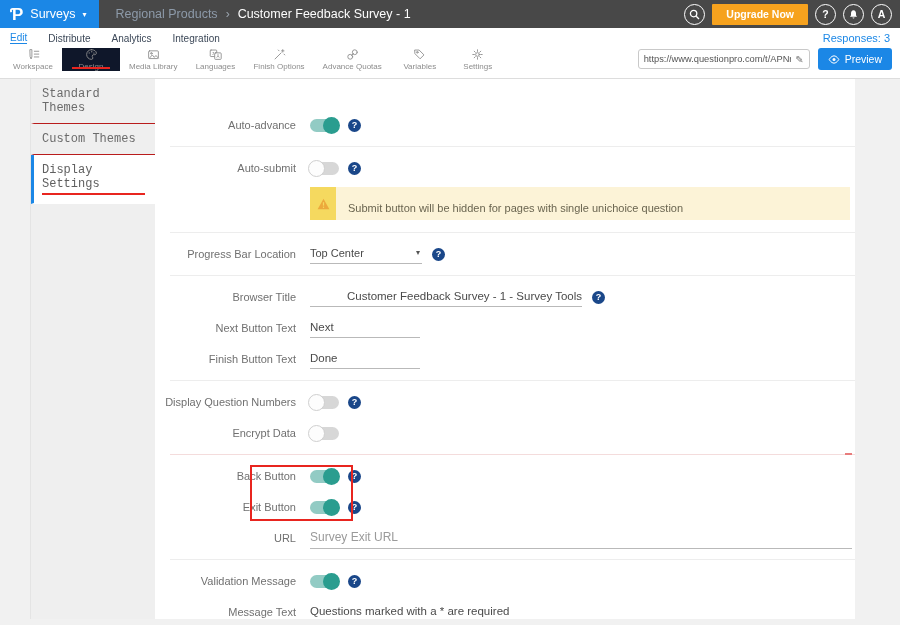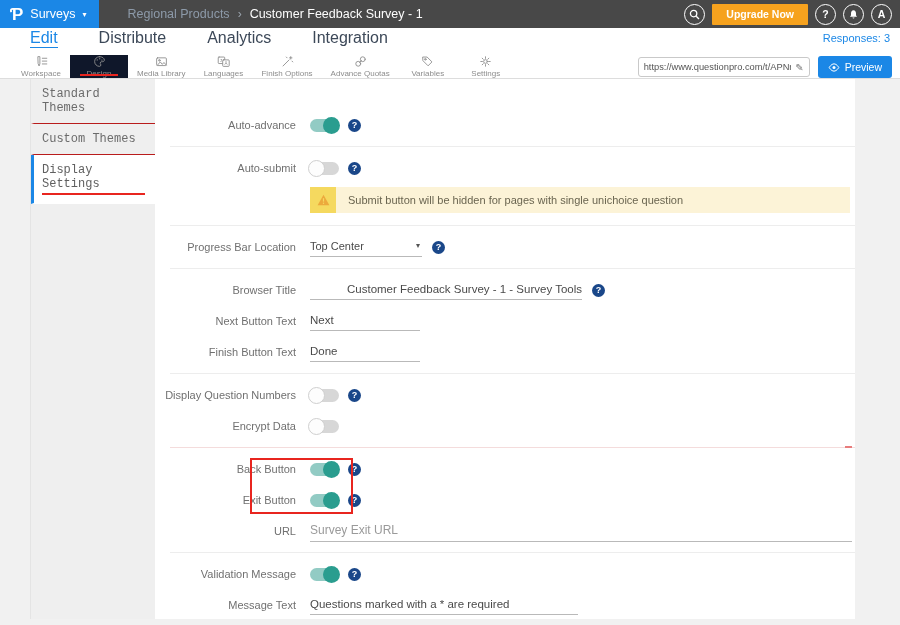--- a/index.html
+++ b/index.html
@@ -5,36 +5,36 @@
   * { margin:0; padding:0; box-sizing:border-box; }
   html,body { width:900px; height:625px; }
   body { font-family:"Liberation Sans", sans-serif; background:#f1f1f1; overflow:hidden; }
 
   
   .topbar { height:28px; background:#484848; display:flex; align-items:center; color:#fff; }
   .brand { height:100%; background:#1b87e6; display:flex; align-items:center; gap:7px; padding:0 13px 0 10px; cursor:pointer; }
   .logo { font-size:17px; font-weight:bold; line-height:1; }
   .brand-label { font-size:12.5px; }
   .brand-caret { font-size:8px; padding-top:1px; }
-  .crumbs { display:flex; align-items:center; gap:8px; margin-left:28px; font-size:12.5px; }
+  .crumbs { display:flex; align-items:center; gap:8px; margin-left:16px; font-size:12.5px; }
   .crumb-parent { color:#8d9aa9; cursor:pointer; }
   .crumb-sep { color:#9aa3ad; font-size:12px; }
   .crumb-current { color:#fdfdfd; }
   .top-actions { margin-left:auto; display:flex; align-items:center; gap:7px; padding-right:8px; }
   .circle-btn { width:21px; height:21px; border:1.4px solid #fff; border-radius:50%; display:flex; align-items:center; justify-content:center; font-size:10.5px; font-weight:bold; color:#fff; cursor:pointer; }
   .upgrade-btn { background:#f6a21e; color:#fff; font-size:10.5px; font-weight:bold; border:none; border-radius:1px; height:21px; padding:0 14px; cursor:pointer; }
 
   
   .menubar { height:20px; background:#fff; display:flex; align-items:center; gap:21px; padding:0 10px; }
-  .menu-item { font-size:16px; color:#3c4858; cursor:pointer;margin-left:20px; }
+  .menu-item { font-size:10px; color:#3c4858; cursor:pointer; }
   .menu-item.active { color:#1b87e6; border-bottom:1px solid #1b87e6; }
   .responses { margin-left:auto; color:#1b87e6; font-size:11px;padding-left:40px; }
 
   
-  .toolbar { height:31px; background:#fff; border-bottom:1px solid #ddd; display:flex; align-items:flex-end; padding-left:12px; }
+  .toolbar { height:31px; background:#fff; border-bottom:1px solid #ddd; display:flex; align-items:flex-start; padding-left:4px; }
   .tool { display:flex; flex-direction:column; align-items:center; justify-content:center; gap:1px; padding:0 9px; min-width:58px; color:#8d8d8d; cursor:pointer; position:relative; }
   .tool svg { width:13px; height:13px; stroke:#8d8d8d; fill:none; stroke-width:1.1; }
   .tool-label { font-size:8px; }
   .tool.active { background:#0f172a; }
   .tool.active .red-line { position:absolute; bottom:2px; left:50%; transform:translateX(-50%); width:38px; height:2px; background:#e8251f; }
   .toolbar-right { margin-left:auto; display:flex; align-items:center; gap:8px; padding-right:8px; }
   .url-box { width:172px; height:20px; border:1px solid #c9c9c9; border-radius:3px; display:flex; align-items:center; padding:0 5px; gap:4px; }
   .url-box input { border:none; outline:none; flex:1; font-size:9.3px; color:#555; font-family:"Liberation Sans",sans-serif; background:transparent; min-width:0; }
   .pencil { font-size:10px; color:#777; cursor:pointer; }
   .preview-btn { background:#1b87e6; border:none; color:#fff; border-radius:3px; height:22px; padding:0 10px; font-size:10.5px; display:flex; align-items:center; gap:5px; cursor:pointer; }
@@ -59,21 +59,21 @@
   .toggle .knob { width:17px; height:17px; border-radius:50%; position:absolute; top:-2px; }
   .toggle.on { background:#92cbc4; }
   .toggle.on .knob { right:-1px; background:#2a9d8f; }
   .toggle.off { background:#d7d7d7; }
   .toggle.off .knob { left:-2px; background:#fdfdfd; border:1px solid #cfcfcf; }
 
   .help { width:13px; height:13px; border-radius:50%; background:#1a4789; color:#fff; font-size:9px; font-weight:bold; display:inline-flex; align-items:center; justify-content:center; cursor:pointer; flex-shrink:0; }
 
   .warn { margin:6px 0 12px 155px; width:540px; background:#fcf3d7; display:flex; align-items:stretch; min-height:26px; }
   .warn-icon { width:26px; background:#f5d95f; display:flex; align-items:center; justify-content:center; }
-  .warn-text { padding:7px 12px 6px; font-size:11px; color:#6a6550; }
+  .warn-text { padding:15px 12px 6px; font-size:11px; color:#6a6550; }
 
   .line-input { border:none; outline:none; border-bottom:1px solid #b9b9b9; font-size:11.5px; color:#4a4a4a; padding:2px 0 4px; background:transparent; font-family:"Liberation Sans",sans-serif; }
   .line-input::placeholder { color:#9a9a9a; }
   .w-browser { width:272px; margin-right:10px;text-align:right; }
   .w-short  { width:110px; }
   .w-url    { width:542px; font-size:12px; }
   .w-msg    { width:268px; }
 
   .select { width:112px; border-bottom:1px solid #b9b9b9; display:flex; align-items:center; justify-content:space-between; font-size:11px; color:#4a4a4a; padding:2px 2px 4px 0; margin-right:10px; cursor:pointer; }
   .select .caret { font-size:8px; color:#555; }

